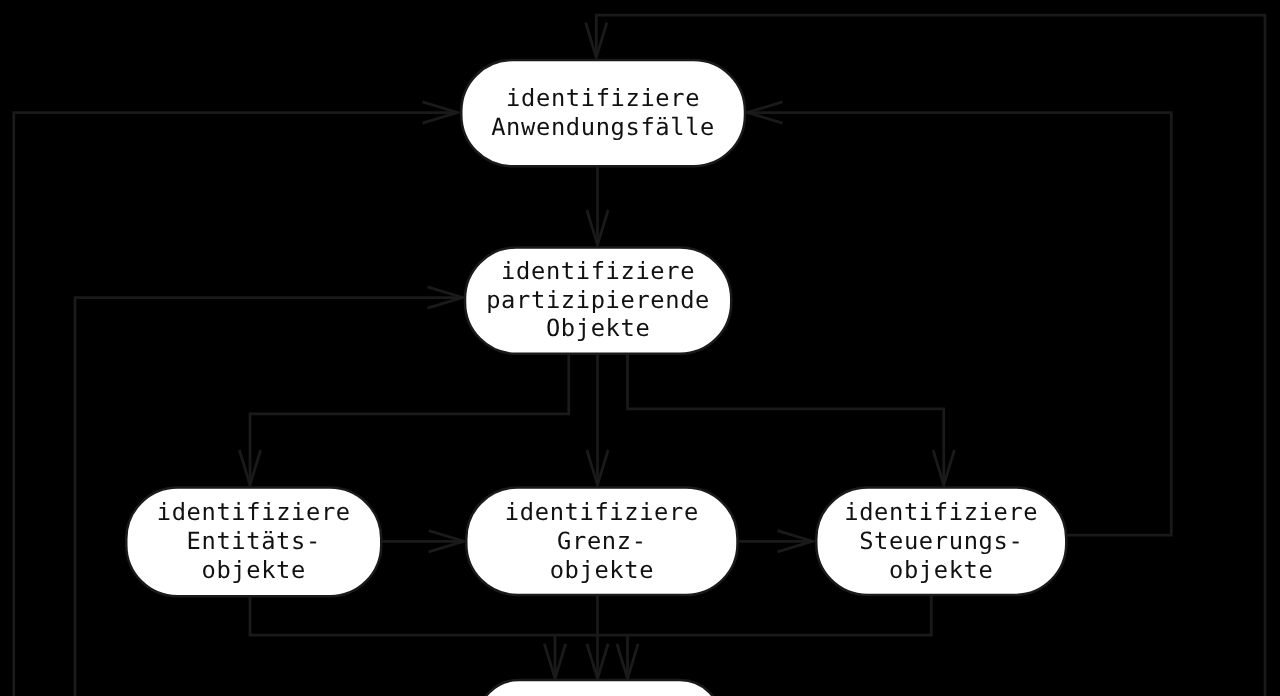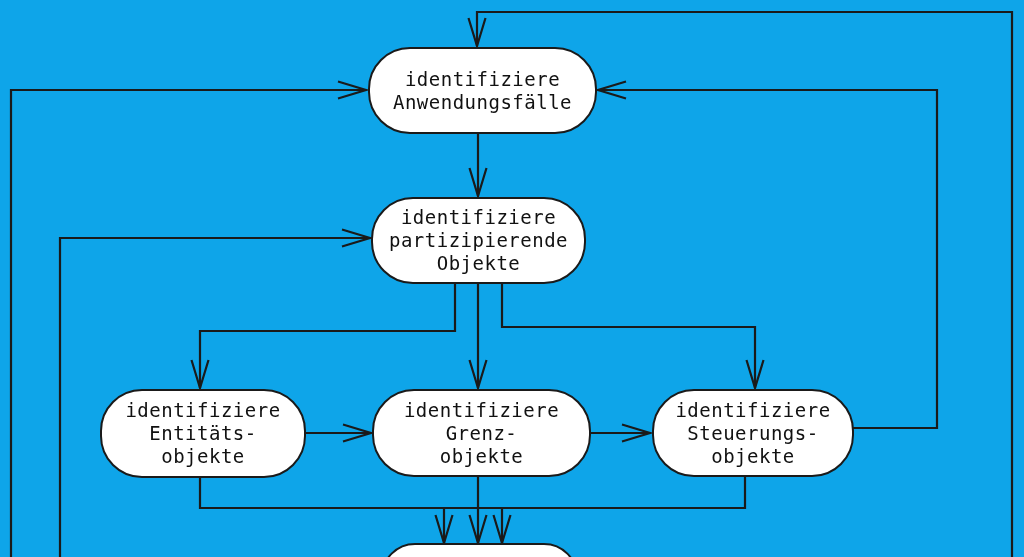--- a/index.html
+++ b/index.html
@@ -1,20 +1,20 @@
 <!DOCTYPE html>
 <html><head>
 <meta charset="utf-8">
 <style>
   html, body { margin: 0; padding: 0; background: #ffffff; }
   .canvas {
     position: relative;
     width: 1024px;
     height: 557px;
-    background: #0ea5e9;
+    background: #000000;
     overflow: hidden;
     font-family: "DejaVu Sans Mono", "Liberation Mono", monospace;
   }
   .edges-svg {
     position: absolute;
     left: 0; top: 0;
     width: 1024px; height: 557px;
   }
   .edges-svg path {
     fill: none;

